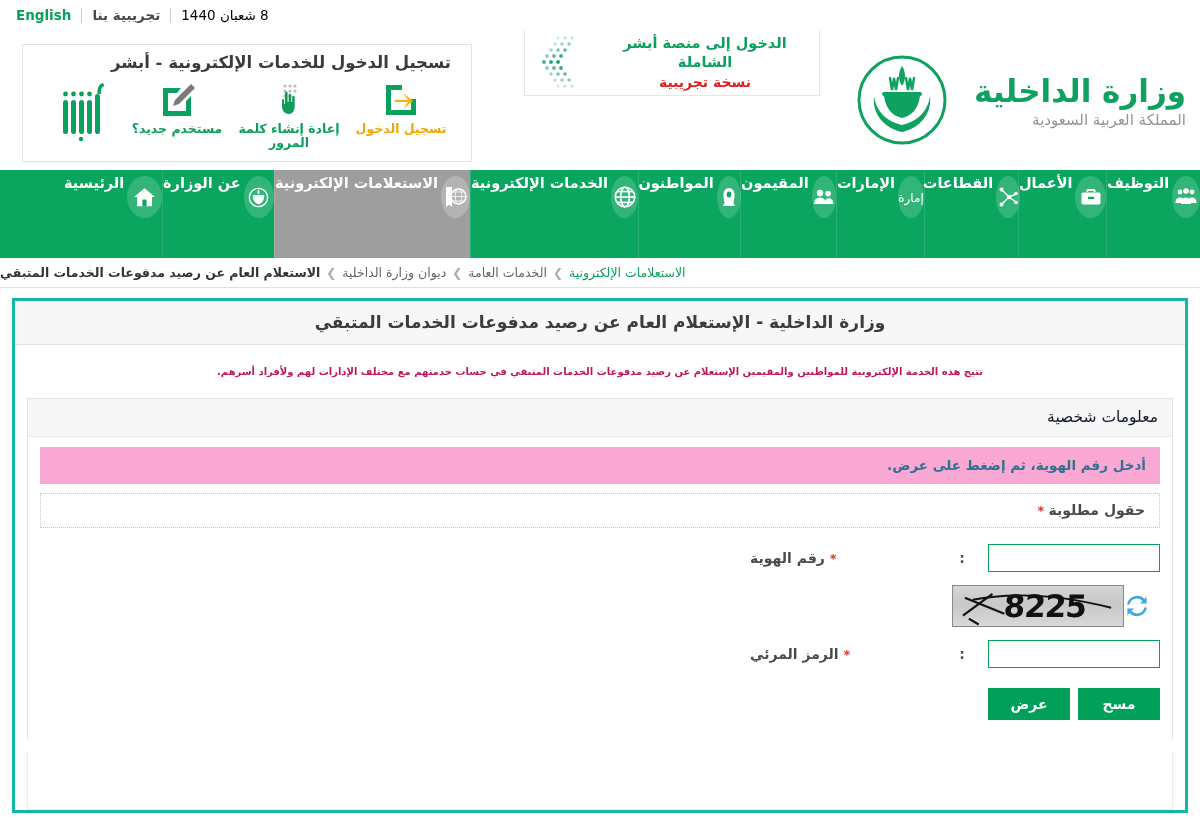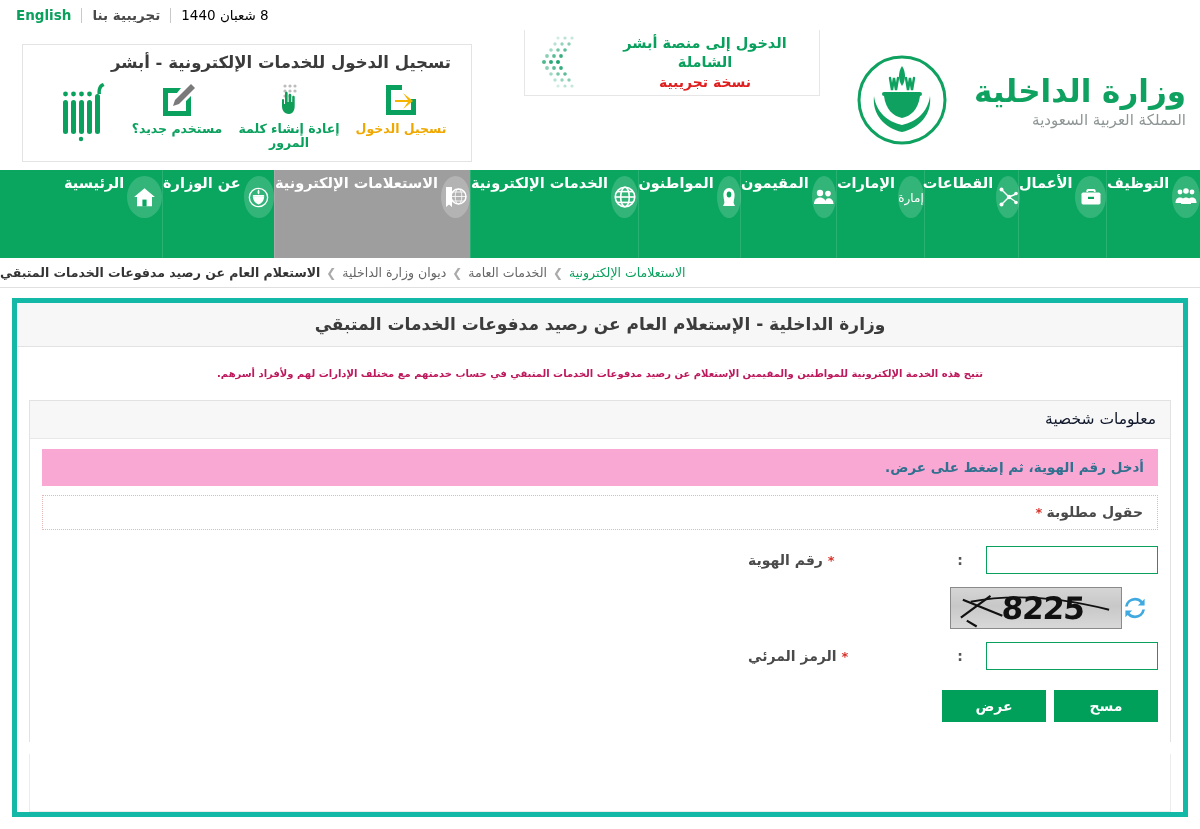--- a/index.html
+++ b/index.html
@@ -229,21 +229,21 @@
     border-bottom: 1px solid #e0e0e0;
   }
   .crumb { color: #0aa05d; text-decoration: none; white-space: nowrap; }
   .crumb.muted { color: #666; }
   .crumb.current { color: #333; font-weight: bold; }
   .crumb-sep { color: #aaa; font-size: 12px; padding: 0 1px; }
 
   
   .main-wrap { padding: 10px 12px 0 12px; }
   .panel {
-    border: 5px solid #14b8a6;
+    border: 3px solid #14b8a6;
     background: #fff;
   }
   .panel-head {
     background: #f7f7f7;
     border-bottom: 1px solid #e2e2e2;
     text-align: center;
     padding: 11px 0 12px 0;
   }
   .panel-head-title {
     font-size: 17px;
@@ -385,21 +385,21 @@
     padding-bottom: 6px;
   }
   .btn-spacer { width: 236px; }
   .btn {
     border: none;
     background: #00a05a;
     color: #fff;
     font-family: inherit;
     font-size: 14px;
     font-weight: bold;
-    width: 104px;
+    width: 82px;
     height: 32px;
     cursor: pointer;
     margin-left: 8px;
   }
 
   .tail-box {
     height: 58px;
     border: 1px solid #ececec;
     border-top: none;
     margin: 0 12px 0 12px;

